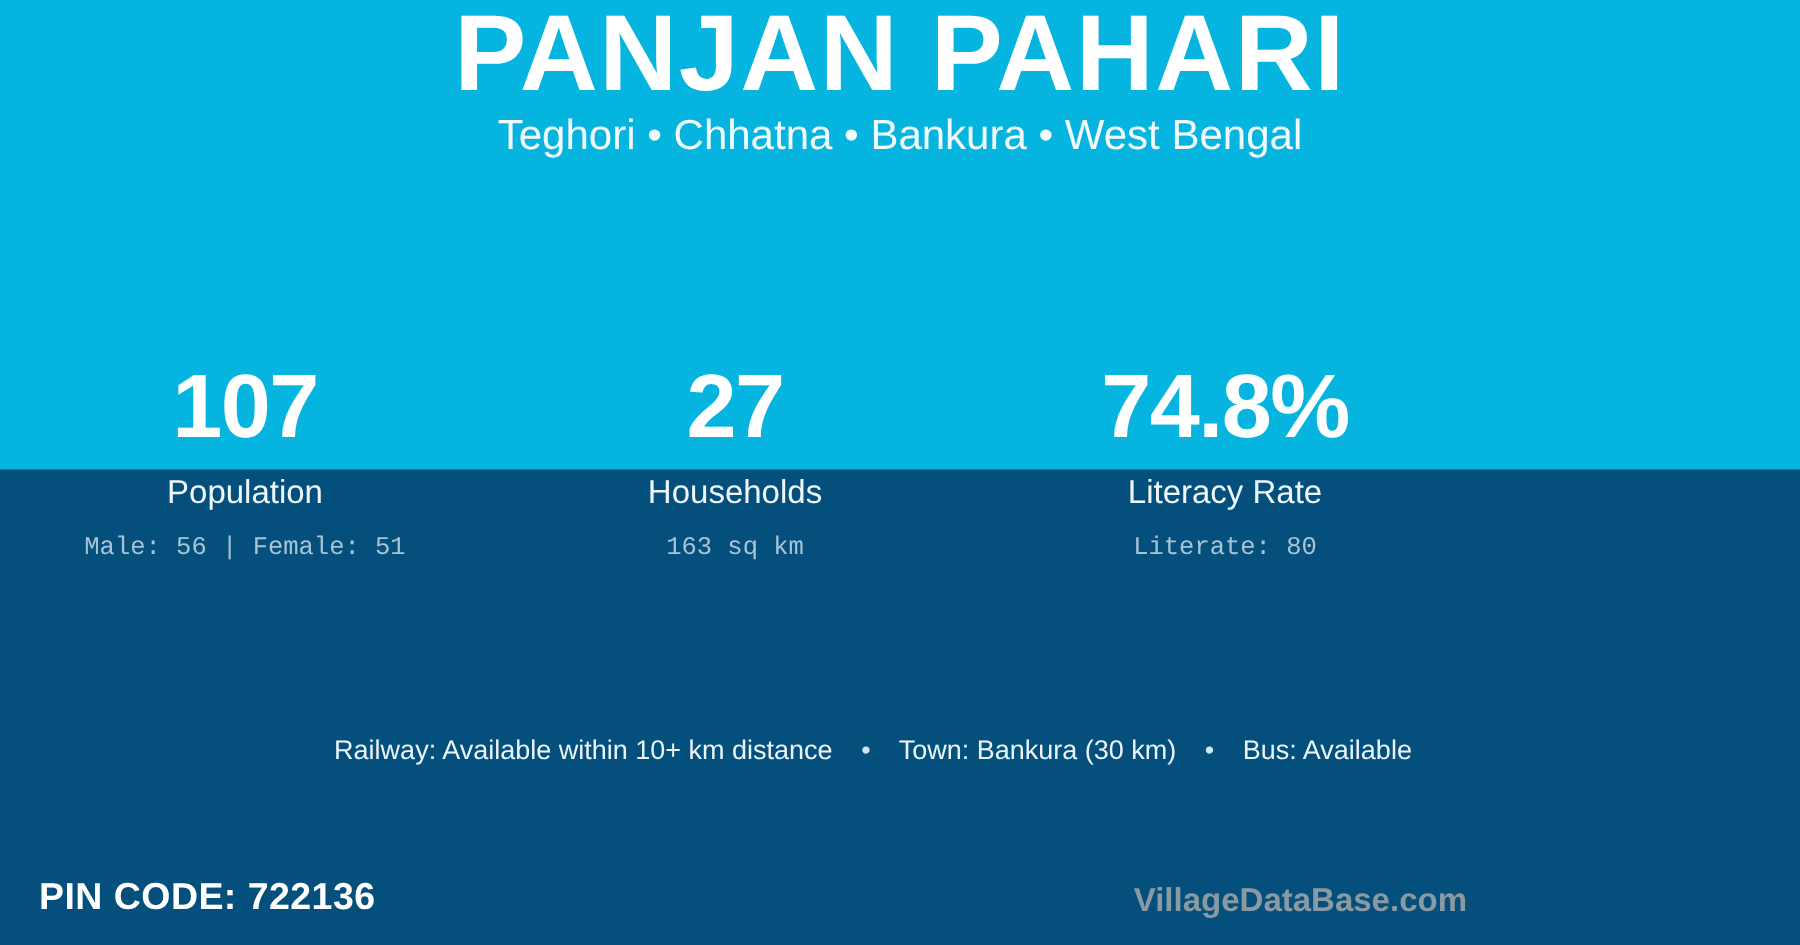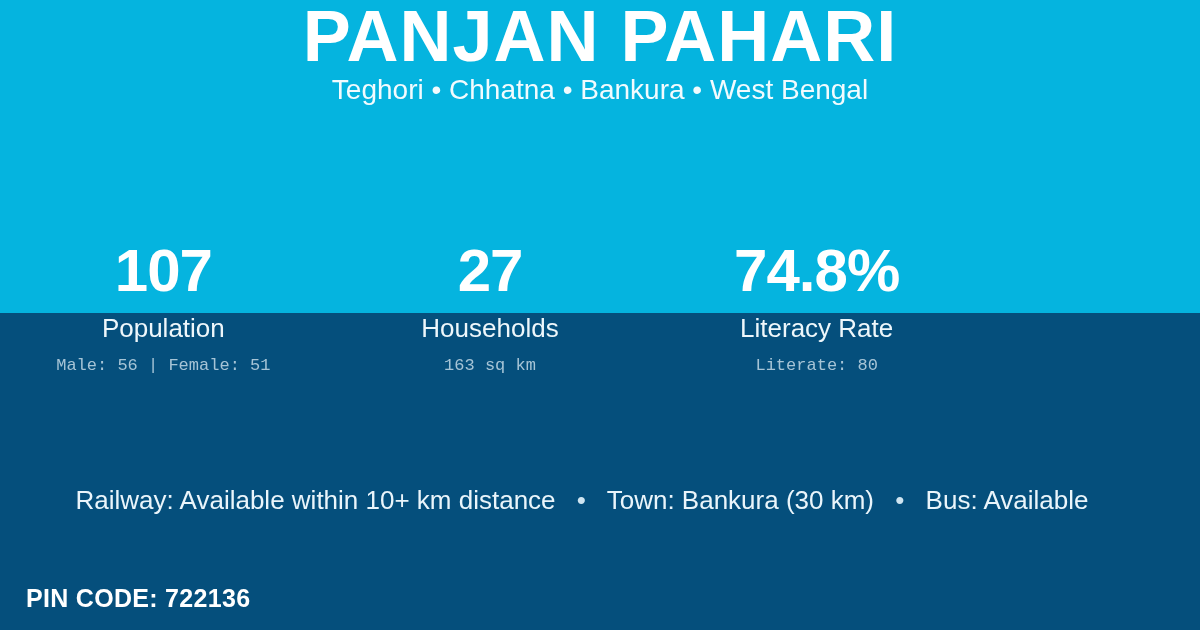--- a/index.html
+++ b/index.html
@@ -79,21 +79,21 @@
 
   .stat-value {
     font-size: 60px;
     font-weight: bold;
     color: #ffffff;
     line-height: 66px;
     letter-spacing: -1px;
   }
 
   .stat-label {
-    font-size: 26px;
+    font-size: 22px;
     font-weight: normal;
     color: #eef7fb;
     line-height: 30px;
     margin-top: 9px;
   }
 
   .stat-sub {
     font-size: 17px;
     font-weight: normal;
     color: #a6c4d6;
@@ -102,21 +102,21 @@
     font-family: Liberation Mono, monospace;
   }
 
   
   .amenities {
     position: absolute;
     top: 485px;
     left: 0;
     width: 1164px;
     text-align: center;
-    font-size: 26px;
+    font-size: 18px;
     color: #eaf5fb;
     line-height: 30px;
     white-space: nowrap;
   }
 
   .amenities .sep {
     display: inline-block;
     padding: 0 14px;
     color: #cfe5f1;
   }
@@ -190,15 +190,16 @@
   <div class="amenities">
     <span>Railway: Available within 10+ km distance</span>
     <span class="sep">•</span>
     <span>Town: Bankura (30 km)</span>
     <span class="sep">•</span>
     <span>Bus: Available</span>
   </div>
 
   <div class="footer">
     <div class="pin-code">PIN CODE: 722136</div>
+    <div class="watermark">VillageDataBase.com</div>
   </div>
 
 </div>
 
 </body></html>

